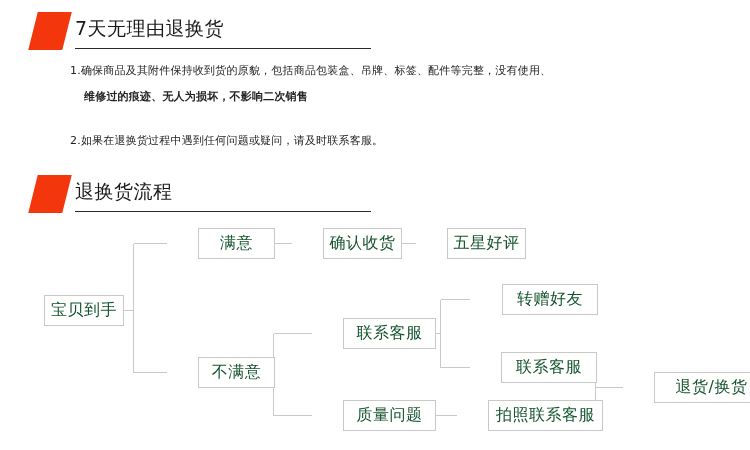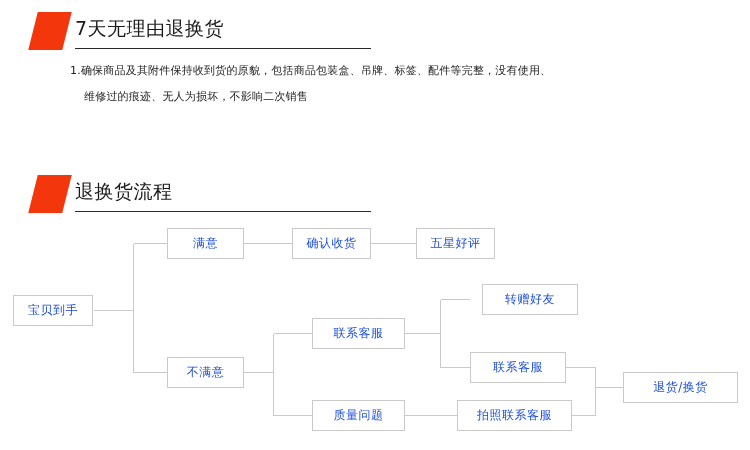--- a/index.html
+++ b/index.html
@@ -71,20 +71,21 @@
   }
   #para-1 {
     left: 70px;
     top: 58px;
     width: 630px;
     text-indent: 0;
   }
   #para-1 .cont {
     display: block;
     padding-left: 14px;
+    font-weight: bold;
   }
   #para-2 {
     left: 70px;
     top: 128px;
     width: 630px;
   }
 
   
   .flow {
     position: absolute;
@@ -99,42 +100,44 @@
     top: 0;
   }
   .node {
     position: absolute;
     box-sizing: border-box;
     border: 1px solid #c9c9c9;
     background: #ffffff;
     display: flex;
     align-items: center;
     justify-content: center;
-    font-size: 12px;
-    color: #1d4ed8;
+    font-size: 16px;
+    color: #14532d;
     letter-spacing: 0.5px;
     white-space: nowrap;
+    margin-left: 31px;
   }
 </style>
 </head>
 <body>
 
 <div class="page">
 
   <div class="section-head" id="head-7day">
     <div class="head-mark" style="background: rgb(244, 54, 12);"></div>
     <div class="head-title">7天无理由退换货</div>
     <div class="head-rule"></div>
   </div>
 
   <div class="para" id="para-1">
     <span>1.确保商品及其附件保持收到货的原貌，包括商品包装盒、吊牌、标签、配件等完整，没有使用、</span>
     <span class="cont">维修过的痕迹、无人为损坏，不影响二次销售</span>
   </div>
 
+  <div class="para" id="para-2">2.如果在退换货过程中遇到任何问题或疑问，请及时联系客服。</div>
 
   <div class="section-head" id="head-flow">
     <div class="head-mark" style="background: rgb(244, 54, 12);"></div>
     <div class="head-title">退换货流程</div>
     <div class="head-rule"></div>
   </div>
 
   <div class="flow">
     <svg width="750" height="450">
       <g fill="none" stroke="#c9c9c9" stroke-width="1.2" shape-rendering="crispEdges">
@@ -166,19 +169,19 @@
       </g>
     </svg>
 
     <div class="node" style="left: 13px; top: 295px; width: 80px; height: 31px;">宝贝到手</div>
     <div class="node" style="left: 167px; top: 228px; width: 77px; height: 31px;">满意</div>
     <div class="node" style="left: 292px; top: 228px; width: 79px; height: 31px;">确认收货</div>
     <div class="node" style="left: 416px; top: 228px; width: 79px; height: 31px;">五星好评</div>
     <div class="node" style="left: 167px; top: 357px; width: 77px; height: 31px;">不满意</div>
     <div class="node" style="left: 312px; top: 318px; width: 93px; height: 31px;">联系客服</div>
     <div class="node" style="left: 312px; top: 400px; width: 93px; height: 31px;">质量问题</div>
-    <div class="node" style="left: 482px; top: 284px; width: 96px; height: 31px;">转赠好友</div>
+    <div class="node" style="left: 471px; top: 284px; width: 96px; height: 31px;">转赠好友</div>
     <div class="node" style="left: 470px; top: 352px; width: 96px; height: 31px; font-family: Liberation Mono, monospace;">联系客服</div>
     <div class="node" style="left: 623px; top: 372px; width: 115px; height: 31px;">退货/换货</div>
     <div class="node" style="left: 457px; top: 400px; width: 115px; height: 31px;">拍照联系客服</div>
   </div>
 
 </div>
 
 </body></html>

